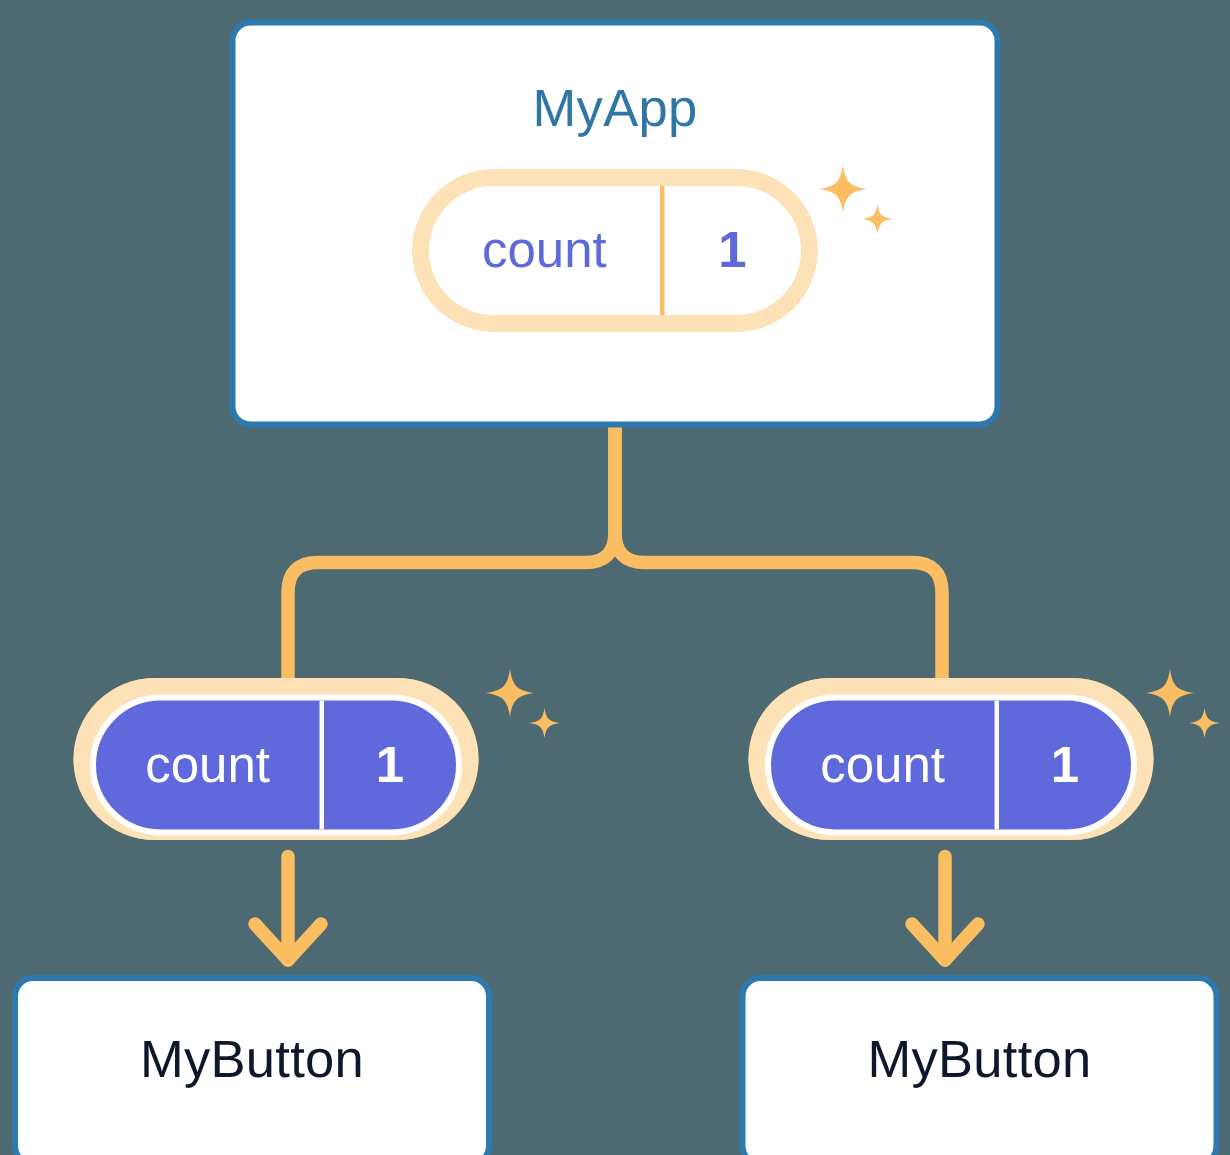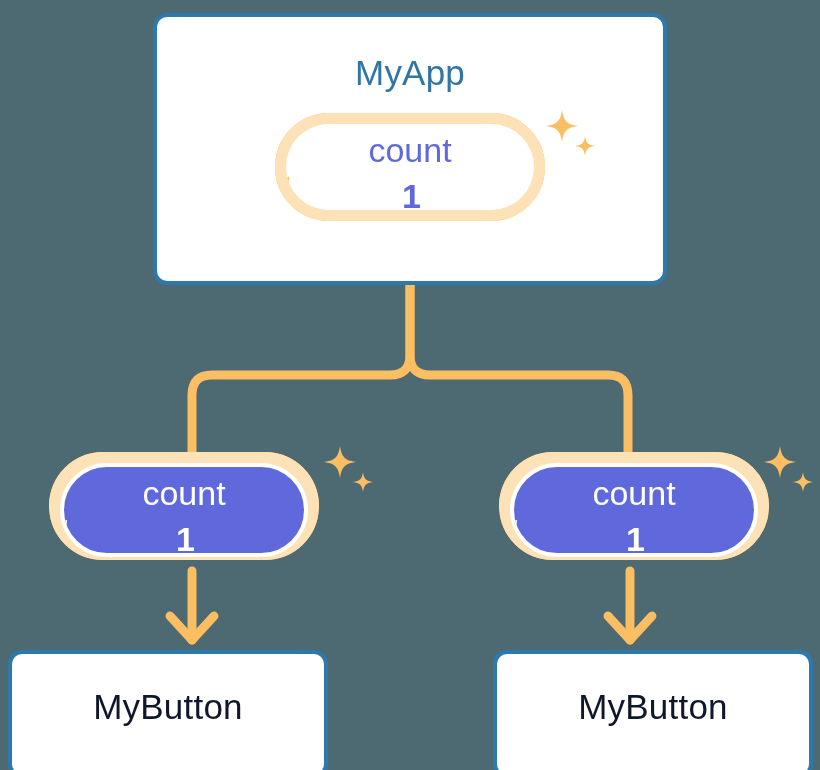--- a/index.html
+++ b/index.html
@@ -108,21 +108,20 @@
   }
   .pill-inner {
     position: relative;
     z-index: 1;
     display: flex;
     align-items: stretch;
     width: 100%;
     height: 100%;
     border-radius: 999px;
     overflow: hidden;
-    flex-direction: column;
   }
   .pill-key, .pill-val {
     display: flex;
     align-items: center;
     justify-content: center;
     font-size: 34px;
     box-sizing: border-box;
   }
   .pill-key { flex: 0 0 62%; }
   .pill-val { flex: 1 1 auto; font-weight: 700; }

